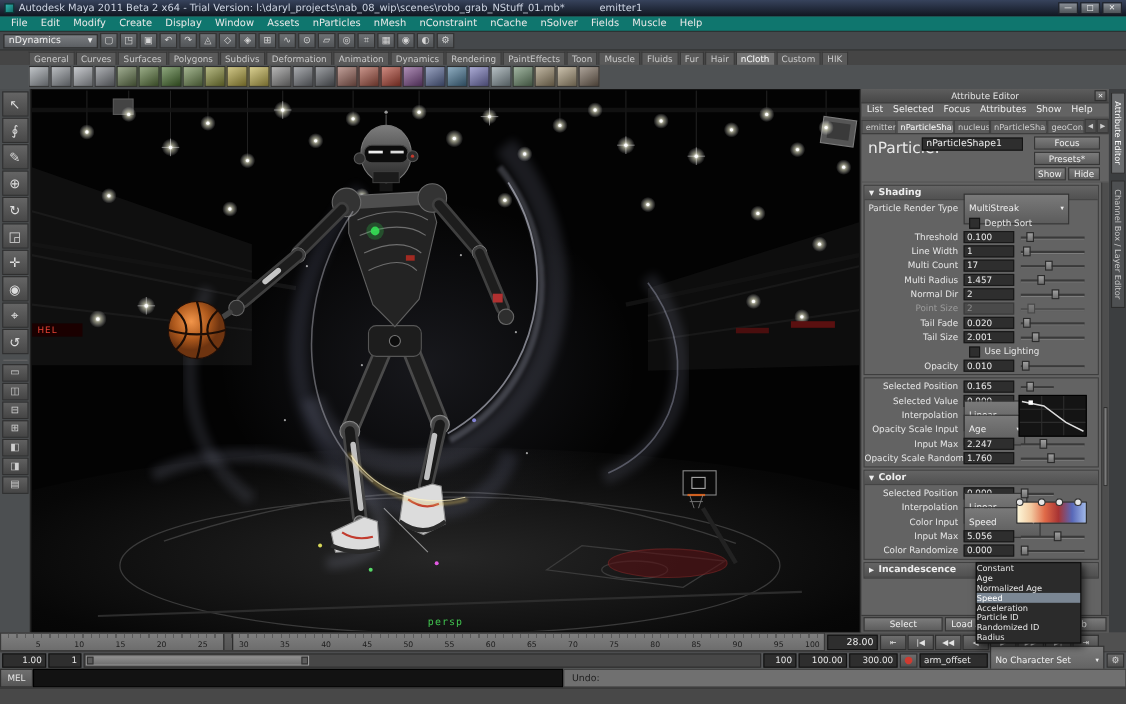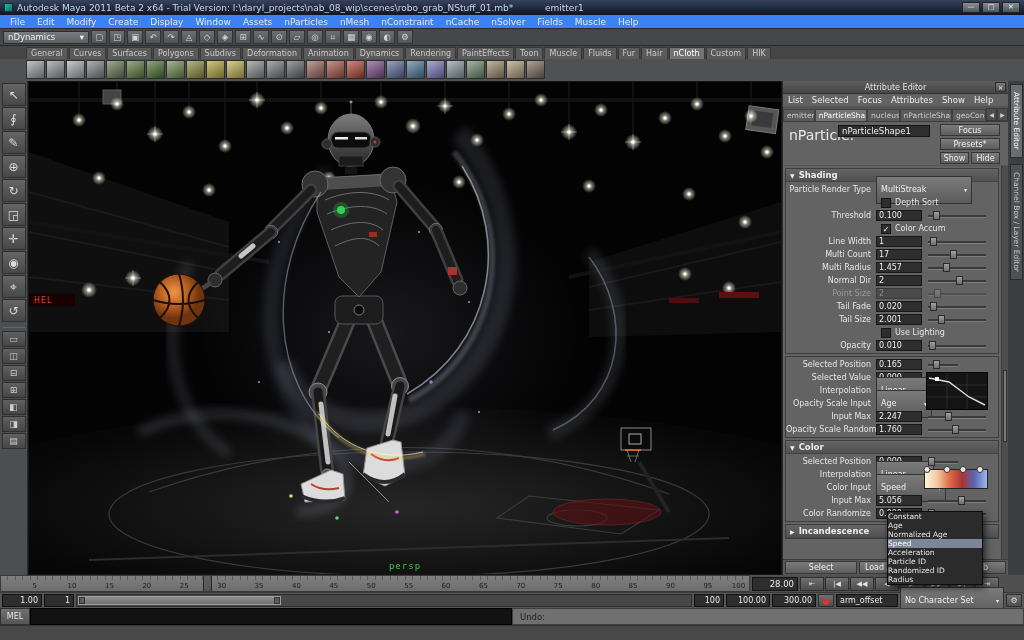--- a/index.html
+++ b/index.html
@@ -6,21 +6,21 @@
 html,body{width:1024px;height:640px;overflow:hidden;background:#333;font-family:"DejaVu Sans",sans-serif}
 #win{position:relative;width:1024px;height:640px;background:#4c4c4c;color:#ddd;font-size:10px}
 .abs{position:absolute}
 
 #titlebar{left:0;top:0;width:1024px;height:15px;background:linear-gradient(#37435c,#10151f);display:flex;align-items:center;padding:0 4px;color:#cfd6e4;font-size:9px;white-space:nowrap}
 #maya-logo{width:9px;height:9px;background:linear-gradient(135deg,#2fb6b0,#116a66);margin-right:4px;border:1px solid #0a3a38}
 #title-sel{position:absolute;left:545px;color:#cfd6e4}
 .winbtns{margin-left:auto;display:flex;gap:2px}
 .winbtn{width:18px;height:11px;background:linear-gradient(#8a8f96,#4d5257);border:1px solid #20242a;font-size:7px;line-height:9px;text-align:center;color:#f0f0f0}
 
-#menubar{left:0;top:15px;width:1024px;height:14px;background:#3b82f6;border-bottom:1px solid #2c2c2c;display:flex;align-items:center;padding:0 4px}
+#menubar{left:0;top:15px;width:1024px;height:14px;background:#0f766e;border-bottom:1px solid #2c2c2c;display:flex;align-items:center;padding:0 4px}
 .menu-item{color:#e8e8e8;font-size:9px;padding:0 6px;white-space:nowrap}
 
 #statusline{left:0;top:29px;width:1024px;height:17px;background:#45484b;border-bottom:1px solid #2a2a2a;display:flex;align-items:center;gap:2px;padding:0 3px}
 #menuset{width:86px;height:13px;background:linear-gradient(#7a7d81,#5b5e62);border:1px solid #2e2e2e;font-size:8.5px;display:flex;align-items:center;justify-content:space-between;padding:0 4px;color:#efefef}
 .sl-icon{width:16px;height:14px;background:linear-gradient(#6d7073,#515457);border:1px solid #333;font-size:8.5px;color:#d5d5d5;display:flex;align-items:center;justify-content:center}
 
 #shelftabs{left:0;top:46px;width:1024px;height:13px;background:#454545;display:flex;gap:1px;padding-left:26px;align-items:flex-end}
 .shelf-tab{background:#5a5a5a;border:1px solid #383838;border-bottom:none;font-size:8px;padding:0 4px;height:12px;line-height:11px;color:#c9c9c9;white-space:nowrap}
 .shelf-tab[data-active="true"]{background:#737373;color:#fff}
 #shelficons{left:0;top:59px;width:1024px;height:22px;background:#4f5254;display:flex;gap:1px;padding:1px 2px 1px 26px}
@@ -578,24 +578,20 @@
             <span class="chkbox" data-checked="false"></span>
             <span class="chklbl">Depth Sort</span>
           </div>
           <div class="row">
             <span class="lbl">Threshold</span>
             <span class="fld">0.100</span>
             <span class="sld">
                 <i style="left:8%"></i>
               </span>
           </div>
-          <div class="row chk">
-            <span class="chkbox" data-checked="true"></span>
-            <span class="chklbl">Color Accum</span>
-          </div>
           <div class="row">
             <span class="lbl">Line Width</span>
             <span class="fld">1</span>
             <span class="sld">
                 <i style="left:4%"></i>
               </span>
           </div>
           <div class="row">
             <span class="lbl">Multi Count</span>
             <span class="fld">17</span>

